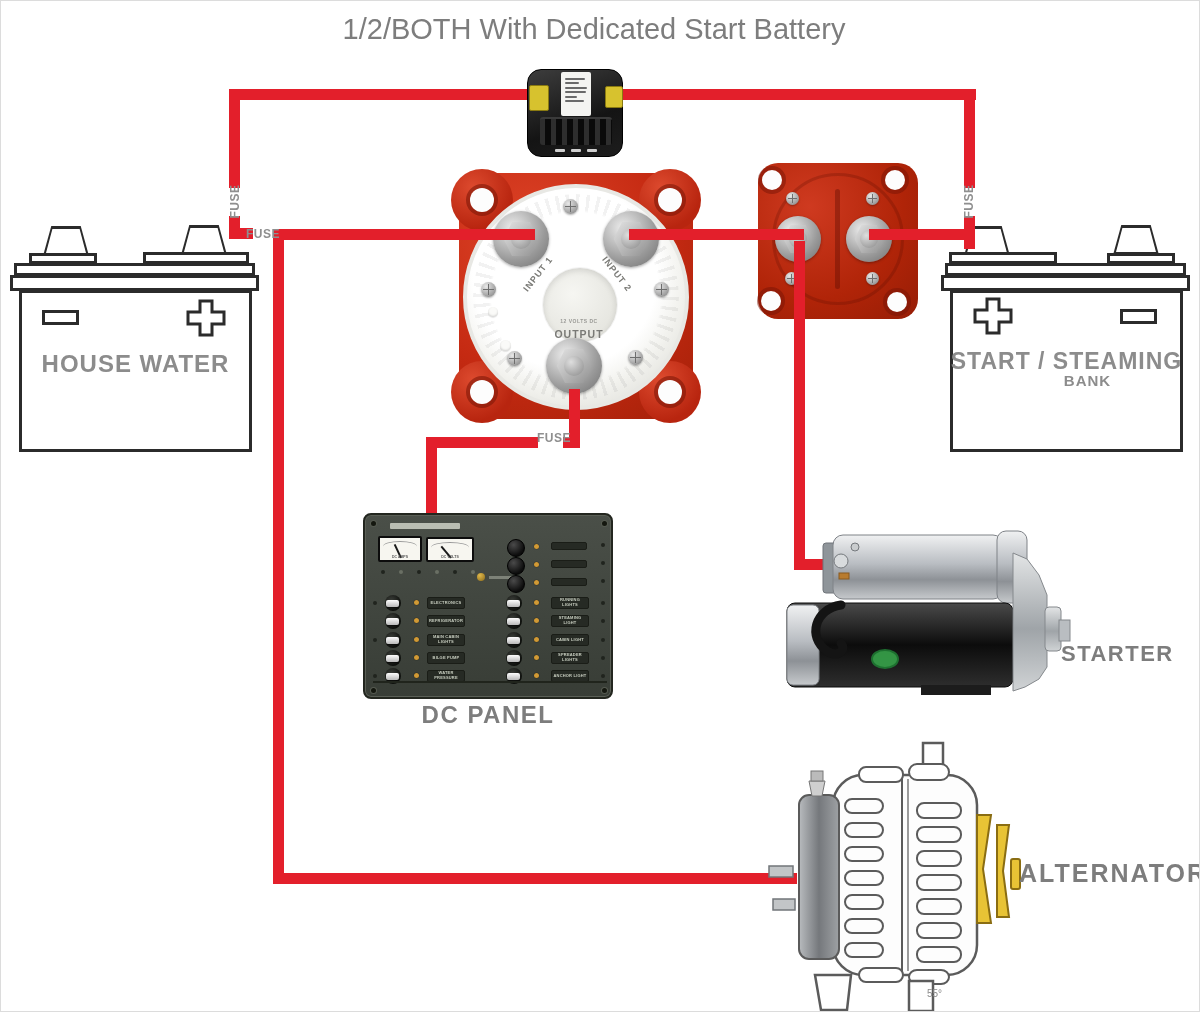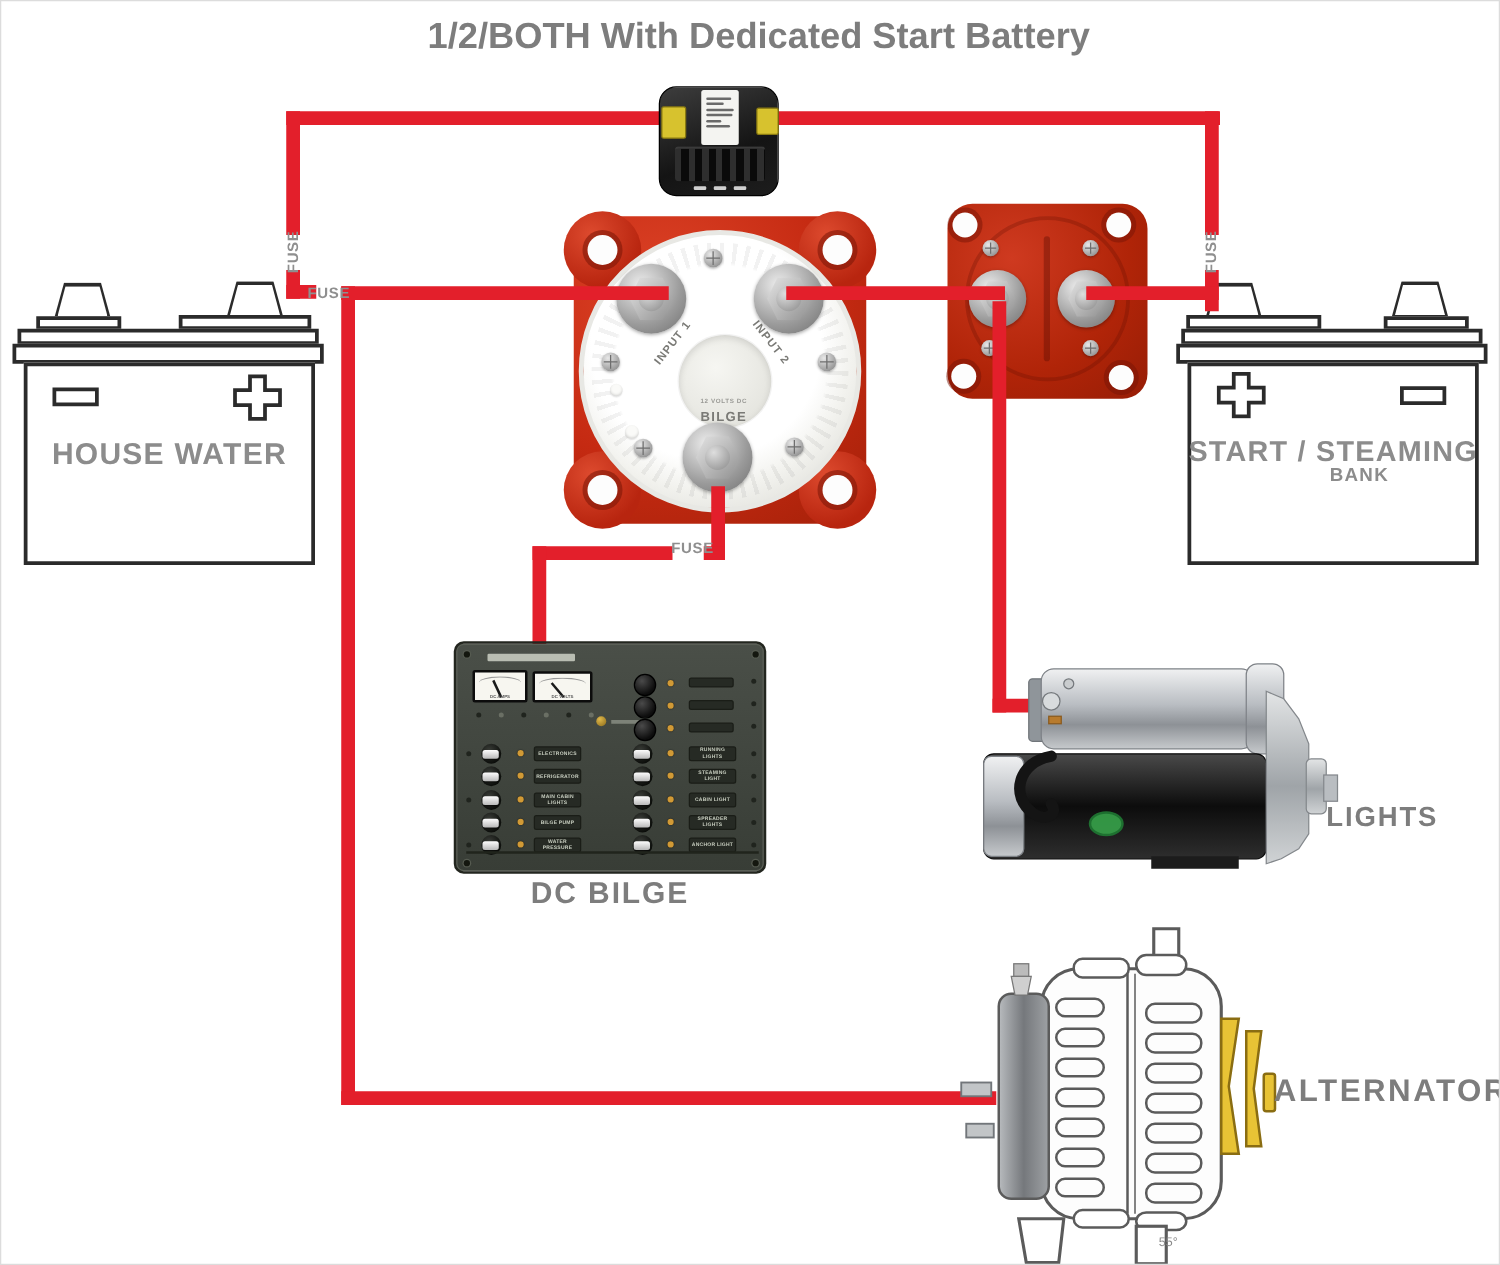--- a/index.html
+++ b/index.html
@@ -8,22 +8,22 @@
   .abs{position:absolute;}
   
   .wire{position:absolute;background:var(--wire,#e31f2b);z-index:9;}
   .fuse{position:absolute;z-index:12;color:var(--fuse,#8f8f8f);font-size:12px;font-weight:700;
         letter-spacing:.5px;font-family:"Liberation Sans",sans-serif;}
   .fuse.v{width:44px;height:13px;text-align:center;transform:rotate(-90deg);}
   
   .complabel{position:absolute;color:var(--gray,#7d7d7d);font-weight:700;z-index:12;
              font-family:"Liberation Sans",sans-serif;}
   
-  .title{position:absolute;left:16px;top:12px;width:1180px;text-align:center;font-size:29px;
-         font-weight:700;color:var(--gray,#7d7d7d);z-index:12;}
+  .title{position:absolute;left:3px;top:12px;width:1180px;text-align:center;font-size:29px;
+         font-weight:400;color:var(--gray,#7d7d7d);z-index:12;}
   
   .bat{position:absolute;z-index:7;}
   .b-out{position:absolute;background:#fff;border:3px solid #2b2b2b;box-sizing:border-box;}
   .post{position:absolute;clip-path:polygon(18% 0,82% 0,100% 100%,0 100%);background:#2b2b2b;}
   .post::after{content:'';position:absolute;inset:3px;clip-path:polygon(16% 0,84% 0,100% 100%,0 100%);background:#fff;}
   .bat-label{position:absolute;text-align:center;color:#8c8c8c;font-weight:700;font-size:24px;letter-spacing:1px;}
   .minus{position:absolute;border:3px solid #2b2b2b;background:#fff;box-sizing:border-box;}
   
   .acr{position:absolute;left:526px;top:68px;width:96px;height:88px;z-index:10;}
   .acr-body{position:absolute;inset:0;border-radius:14px;background:linear-gradient(160deg,#3d3d3d,#141414 60%,#1d1d1d);border:1px solid #000;}
@@ -152,21 +152,21 @@
         <div class="ear-hole"></div>
       </div>
     <div class="ear" style="left:190px;top:196px;">
         <div class="ear-hole"></div>
       </div>
     <div class="face">
       <div class="boss"></div>
       <div class="sel-txt" style="left:44px;top:81px;width:54px;font-size:9px;transform:rotate(-52deg);">INPUT 1</div>
       <div class="sel-txt" style="left:123px;top:81px;width:54px;font-size:9px;transform:rotate(52deg);">INPUT 2</div>
       <div class="sel-txt" style="left:72px;top:130px;width:80px;font-size:5px;letter-spacing:.5px;color:#9a9a96;">12 VOLTS DC</div>
-      <div class="sel-txt" style="left:72px;top:140px;width:80px;font-size:10.5px;">BILGE</div>
+      <div class="sel-txt" style="left:72px;top:140px;width:80px;font-size:10.5px;">OUTPUT</div>
       <div class="bump" style="left:21px;top:119px;width:10px;height:10px;"></div>
       <div class="bump" style="left:33px;top:152px;width:11px;height:11px;"></div>
     </div>
     <div class="screw" style="left:114px;top:34px;"></div>
     <div class="screw" style="left:32px;top:117px;"></div>
     <div class="screw" style="left:205px;top:117px;"></div>
     <div class="screw" style="left:58px;top:186px;"></div>
     <div class="screw" style="left:179px;top:185px;"></div>
     <div class="stud" style="left:44px;top:46px;">
         <div class="ring"></div>
@@ -313,21 +313,21 @@
     <div class="pdot" style="left:236px;top:86px;"></div>
     <div class="pdot" style="left:236px;top:104px;"></div>
     <div class="pdot" style="left:236px;top:123px;"></div>
     <div class="pdot" style="left:236px;top:141px;"></div>
     <div class="pdot" style="left:236px;top:159px;"></div>
     <div class="pdot" style="left:8px;top:86px;"></div>
     <div class="pdot" style="left:8px;top:123px;"></div>
     <div class="pdot" style="left:8px;top:159px;"></div>
     <div class="hline" style="left:8px;top:166px;width:234px;height:1.5px;"></div>
   </div>
-  <div class="complabel" style="left:362px;top:700px;width:250px;text-align:center;font-size:24px;letter-spacing:1.5px;">DC BILGE</div>
+  <div class="complabel" style="left:362px;top:700px;width:250px;text-align:center;font-size:24px;letter-spacing:1.5px;">DC PANEL</div>
 
   <svg class="abs" style="left:780px;top:518px;z-index:10;" width="300" height="185" viewBox="0 0 300 185">
     <defs>
       <linearGradient id="st-a" x1="0" y1="0" x2="0" y2="1">
         <stop offset="0" stop-color="#f0f1f2"></stop>
           <stop offset=".45" stop-color="#b9bdc2"></stop>
         <stop offset=".7" stop-color="#8d9196"></stop>
           <stop offset="1" stop-color="#c6c9cc"></stop>
       </linearGradient>
       <linearGradient id="st-b" x1="0" y1="0" x2="0" y2="1">
@@ -349,21 +349,21 @@
     <rect x="58" y="54" width="10" height="6" fill="#b87b2e" stroke="#8a5a1e"></rect>
     <rect x="6" y="84" width="226" height="84" rx="8" fill="url(#st-b)" stroke="#0a0a0a"></rect>
     <rect x="6" y="86" width="32" height="80" rx="6" fill="url(#st-a)" stroke="#7e8287"></rect>
     <path d="M60 86 C 34 90, 26 118, 46 132 C 56 139, 66 132, 60 124" fill="none" stroke="#141414" stroke-width="9" stroke-linecap="round"></path>
     <ellipse cx="104" cy="140" rx="13" ry="9" fill="#37a34a" stroke="#1f7a33" stroke-width="2" opacity=".9"></ellipse>
     <rect x="140" y="166" width="70" height="10" fill="#1c1c1c"></rect>
     <path d="M232 34 L246 40 L258 56 L266 76 L266 148 L258 160 L244 168 L232 172 Z" fill="url(#st-c)" stroke="#84888c"></path>
     <rect x="264" y="88" width="16" height="44" rx="4" fill="url(#st-c)" stroke="#84888c"></rect>
     <rect x="278" y="101" width="11" height="21" fill="#b9bdc1" stroke="#84888c"></rect>
   </svg>
-  <div class="complabel" style="left:1060px;top:640px;font-size:22px;letter-spacing:1.5px;">LIGHTS</div>
+  <div class="complabel" style="left:1060px;top:640px;font-size:22px;letter-spacing:1.5px;">STARTER</div>
 
   <svg class="abs" style="left:758px;top:738px;z-index:10;" width="450" height="274" viewBox="0 0 450 274">
     <defs>
       <linearGradient id="ag-1" x1="0" y1="0" x2="1" y2="0">
         <stop offset="0" stop-color="#b8bbbe"></stop>
           <stop offset=".5" stop-color="#75787c"></stop>
           <stop offset="1" stop-color="#9ea1a4"></stop>
       </linearGradient>
     </defs>
     <path d="M164 4 h20 v28 q-10 7 -20 0 z" fill="#fff" stroke="#5b5b5b" stroke-width="2.5"></path>

